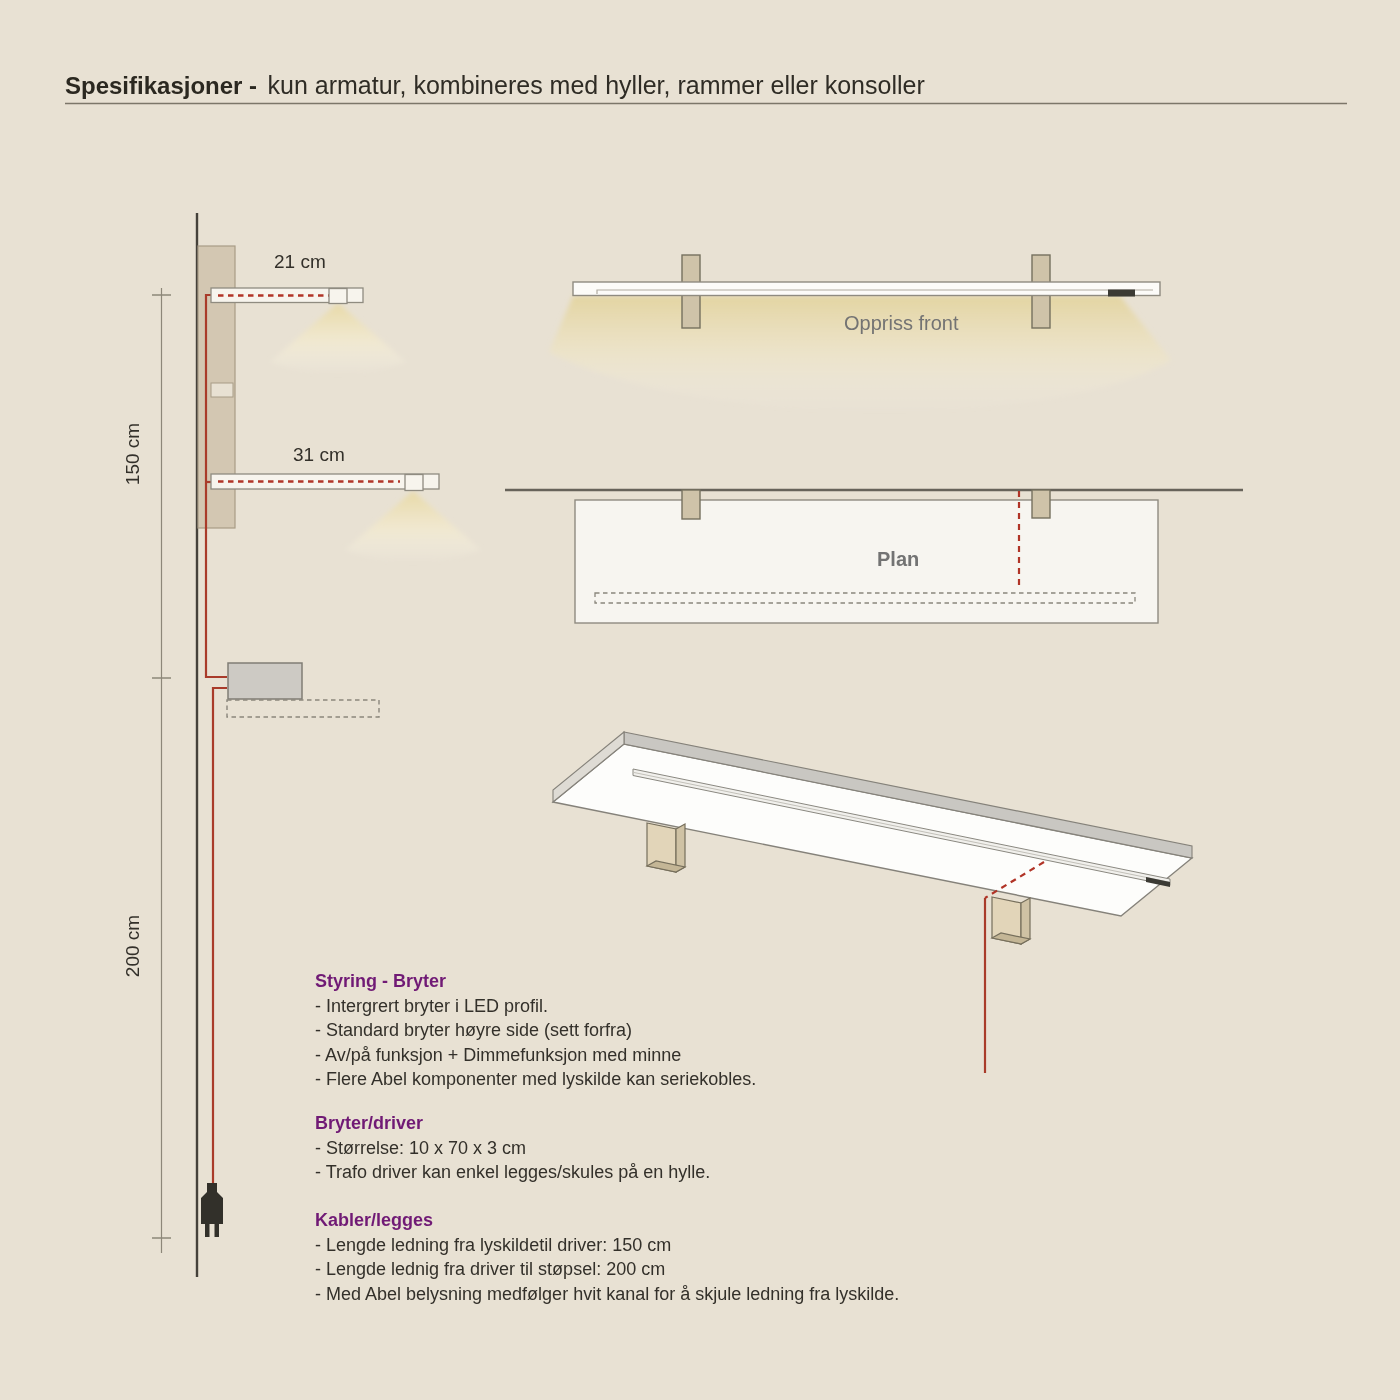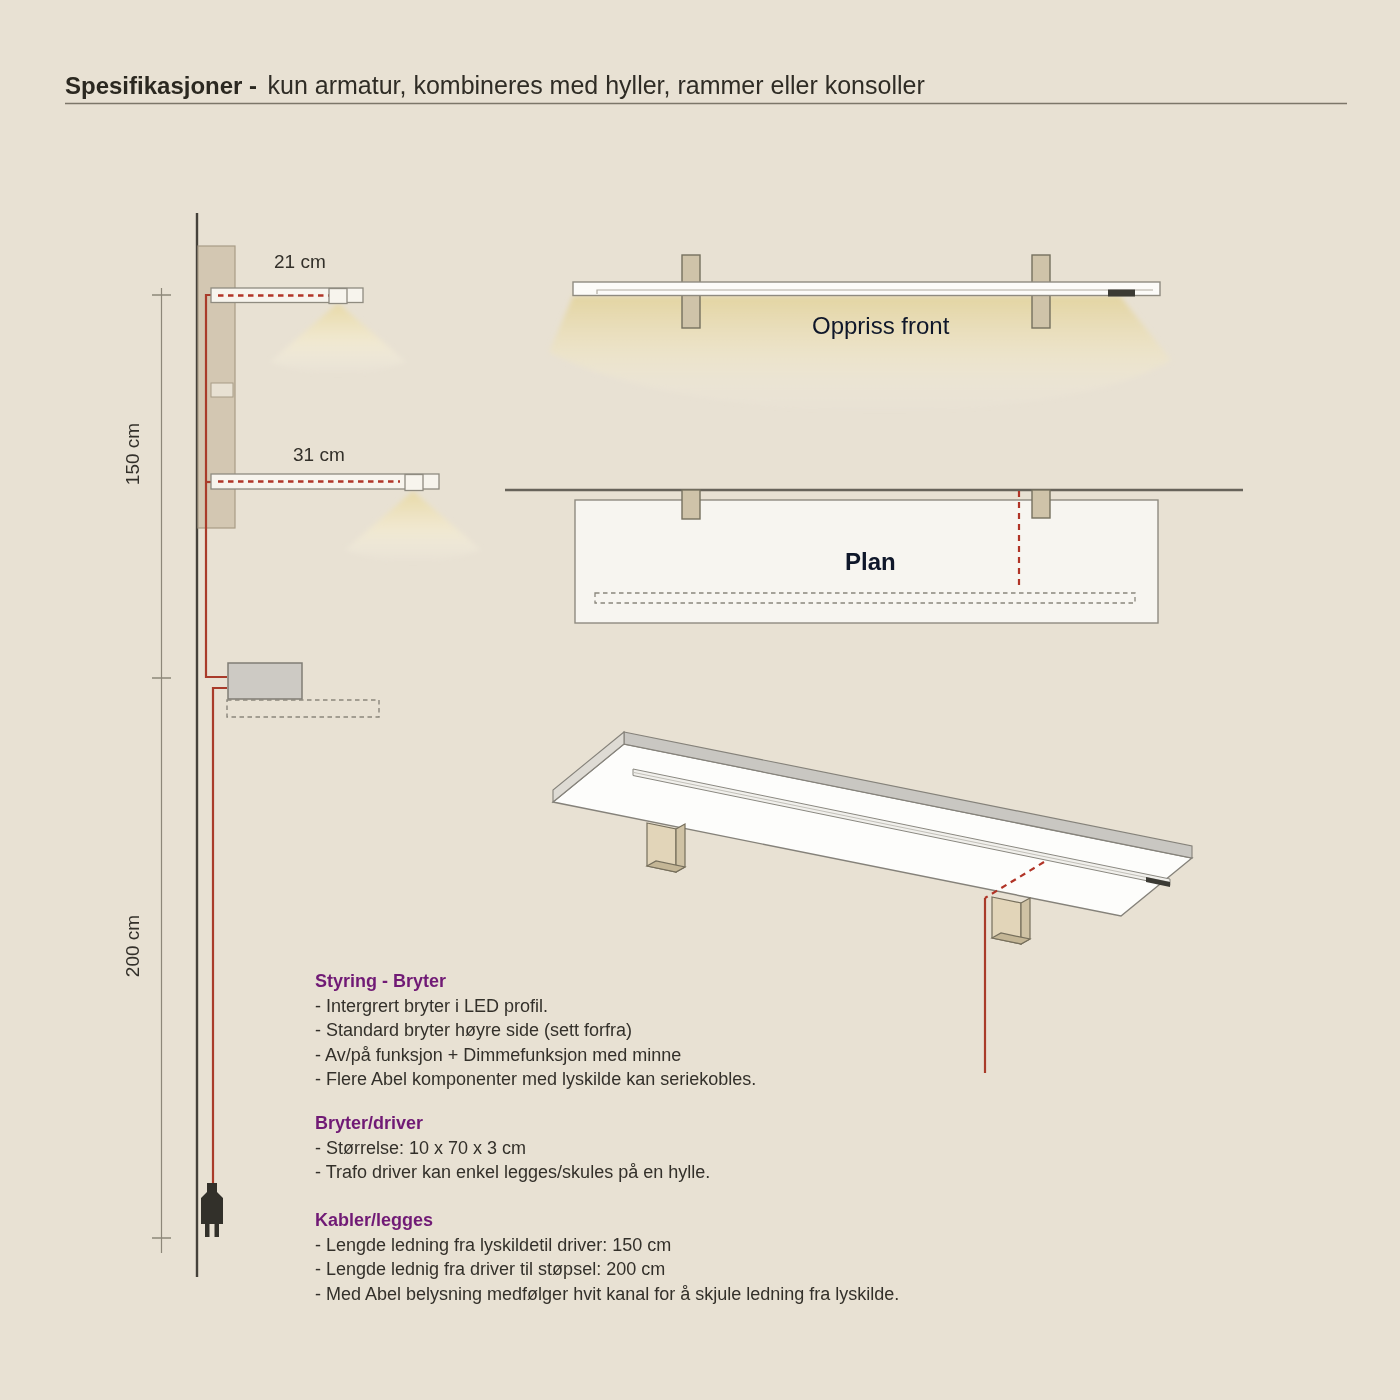--- a/index.html
+++ b/index.html
@@ -21,21 +21,21 @@
   .title .rest{font-size:25px;color:#2f2c25;margin-left:6px;}
 
   .dim-label{
     position:absolute;font-size:19px;color:#33302a;white-space:nowrap;
   }
   .dim-label.rot{
     width:80px;text-align:center;
     transform:rotate(-90deg);transform-origin:center center;
   }
   .view-label{
-    position:absolute;font-size:24px;color:#0f172a;white-space:nowrap;
+    position:absolute;font-size:20px;color:#737373;white-space:nowrap;margin-left:32px;
   }
 
   .textblock{
     position:absolute;left:315px;
     font-size:18px;line-height:24.5px;color:#33302a;
     white-space:nowrap;
   }
   .textblock .heading{font-weight:bold;color:#701a75;}
   .tb-styring{top:969px;}
   .tb-trafo{top:1111px;}

